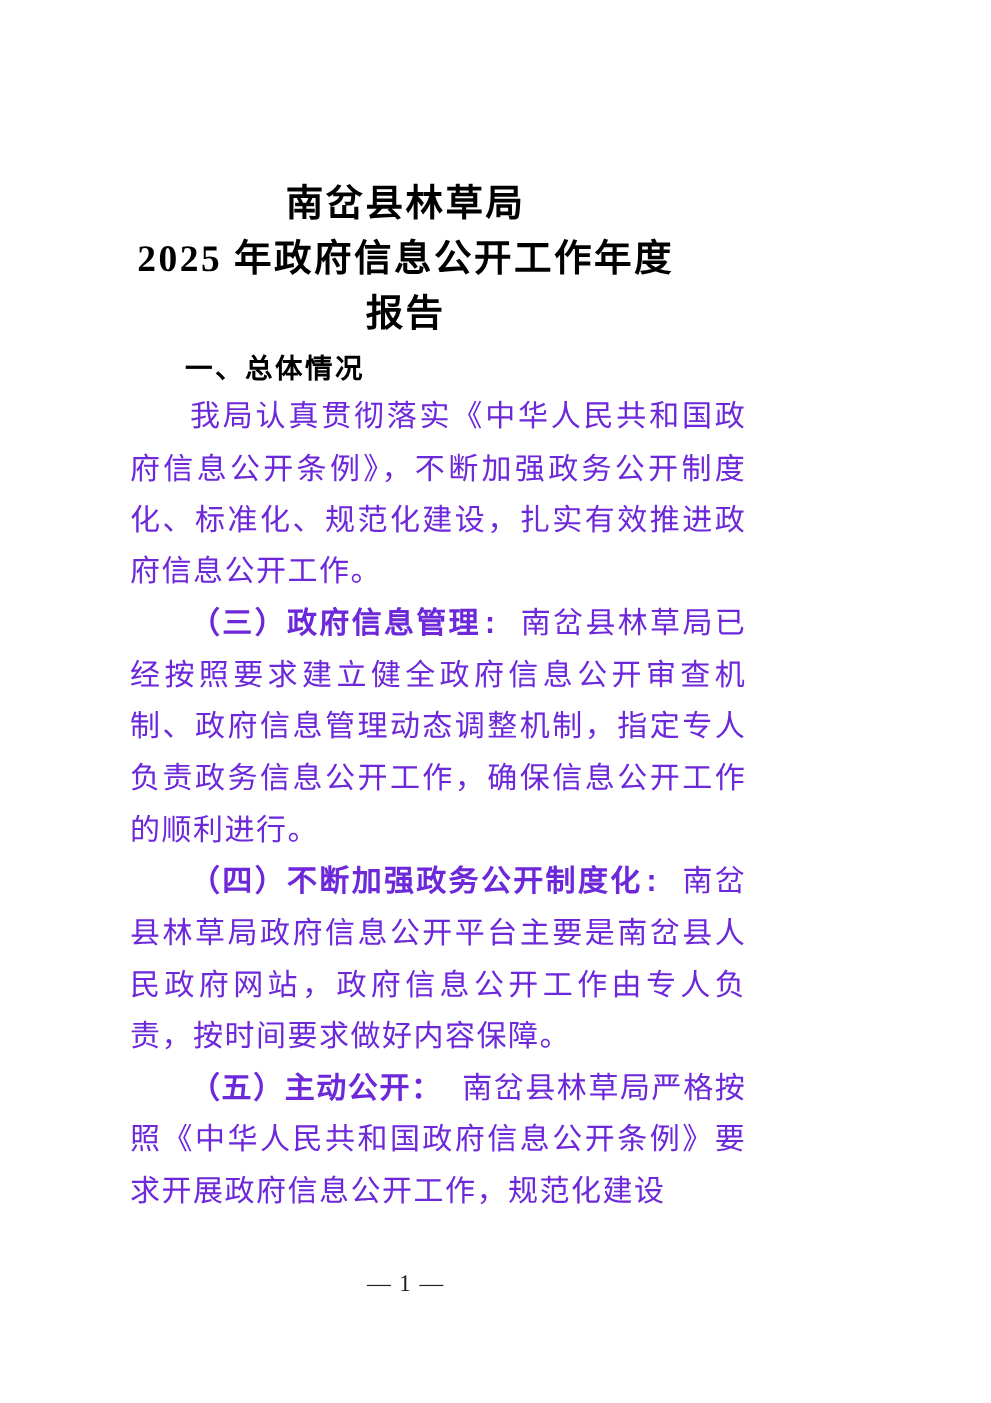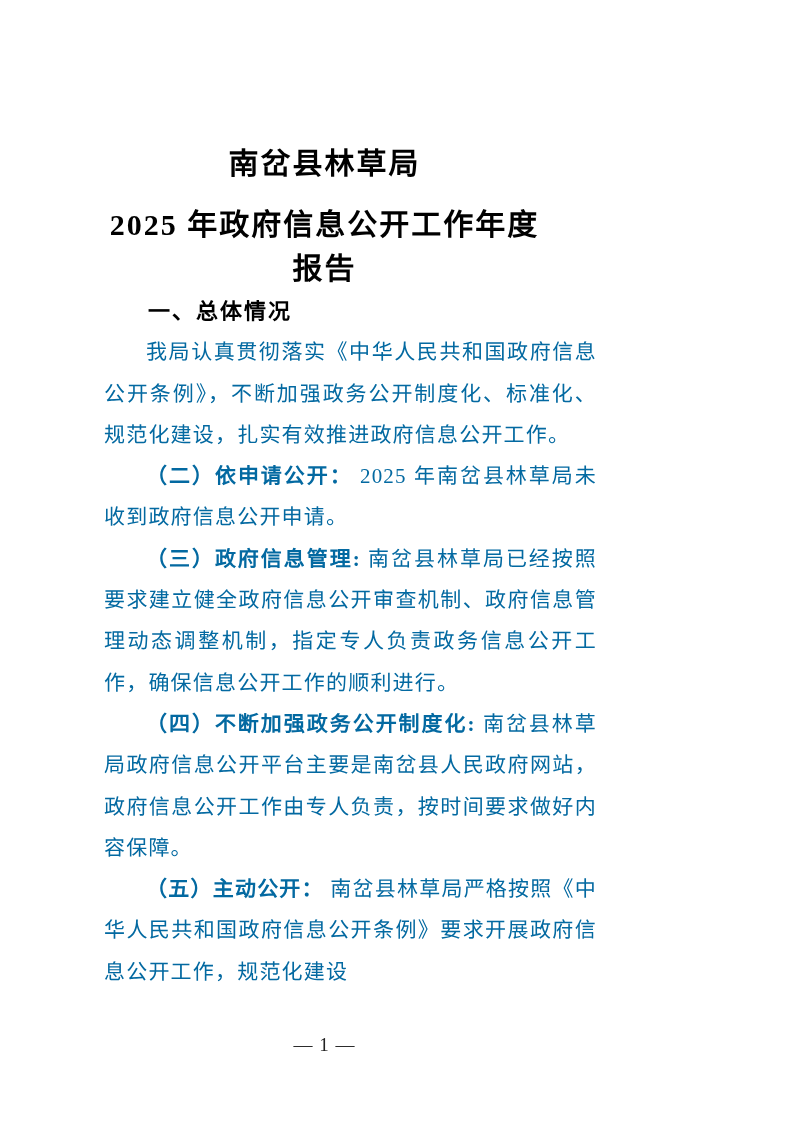--- a/index.html
+++ b/index.html
@@ -19,37 +19,38 @@
   }
   .doc-title {
     font-family: "Liberation Serif", "DejaVu Serif", serif;
     font-weight: bold;
     font-size: 30px;
     line-height: 44px;
     text-align: center;
     letter-spacing: 2px;
     margin-right: 52px; 
   }
-  .doc-title.line2 { margin-top: 17px; }
+  .doc-title.line2 { }
   .section-heading {
     font-family: "Liberation Sans", "DejaVu Sans", sans-serif;
     font-weight: bold;
     font-size: 22px;
     line-height: 41.3px;
     letter-spacing: 2px;
     text-indent: 2em;
   }
   .body-para {
-    font-size: 21px;
+    font-size: 24px;
     line-height: 41.3px;
     letter-spacing: 1.2px;
     text-align: justify;
     text-justify: inter-character;
     text-indent: 2em;
-    color: #0369a1;
+    color: #6d28d9;
+    font-family: Liberation Mono, monospace;
   }
   .lead-bold { font-weight: bold; }
   .page-footer {
     margin-top: 38px;
     margin-right: 52px; 
     text-align: center;
     font-size: 19px;
     line-height: 28px;
     letter-spacing: 1px;
     color: #222222;
@@ -62,21 +63,20 @@
 
   <div class="doc-title line1">南岔县林草局</div>
 
   <div class="doc-title line2">2025 年政府信息公开工作年度报告</div>
 
   <div class="section-heading">一、总体情况</div>
 
   <p class="body-para"><span></span><span class="lead-bold"></span><span>我局认真贯彻落实《中华人民共和国政府信息公开条例》，不断加强政务公开制度化、标准化、规范化建设，扎实有效推进政府信息公开工作。</span></p>
 
 
-  <p class="body-para"><span></span><span class="lead-bold">（二）依申请公开：</span><span> 2025 年南岔县林草局未收到政府信息公开申请。</span></p>
 
   <p class="body-para"><span></span><span class="lead-bold">（三）政府信息管理:</span><span> 南岔县林草局已经按照要求建立健全政府信息公开审查机制、政府信息管理动态调整机制，指定专人负责政务信息公开工作，确保信息公开工作的顺利进行。</span></p>
 
   <p class="body-para"><span></span><span class="lead-bold">（四）不断加强政务公开制度化:</span><span> 南岔县林草局政府信息公开平台主要是南岔县人民政府网站，政府信息公开工作由专人负责，按时间要求做好内容保障。</span></p>
 
   <p class="body-para"><span></span><span class="lead-bold">（五）主动公开：</span><span> 南岔县林草局严格按照《中华人民共和国政府信息公开条例》要求开展政府信息公开工作，规范化建设</span></p>
 
   <div class="page-footer">— 1 —</div>
 
 </div>

